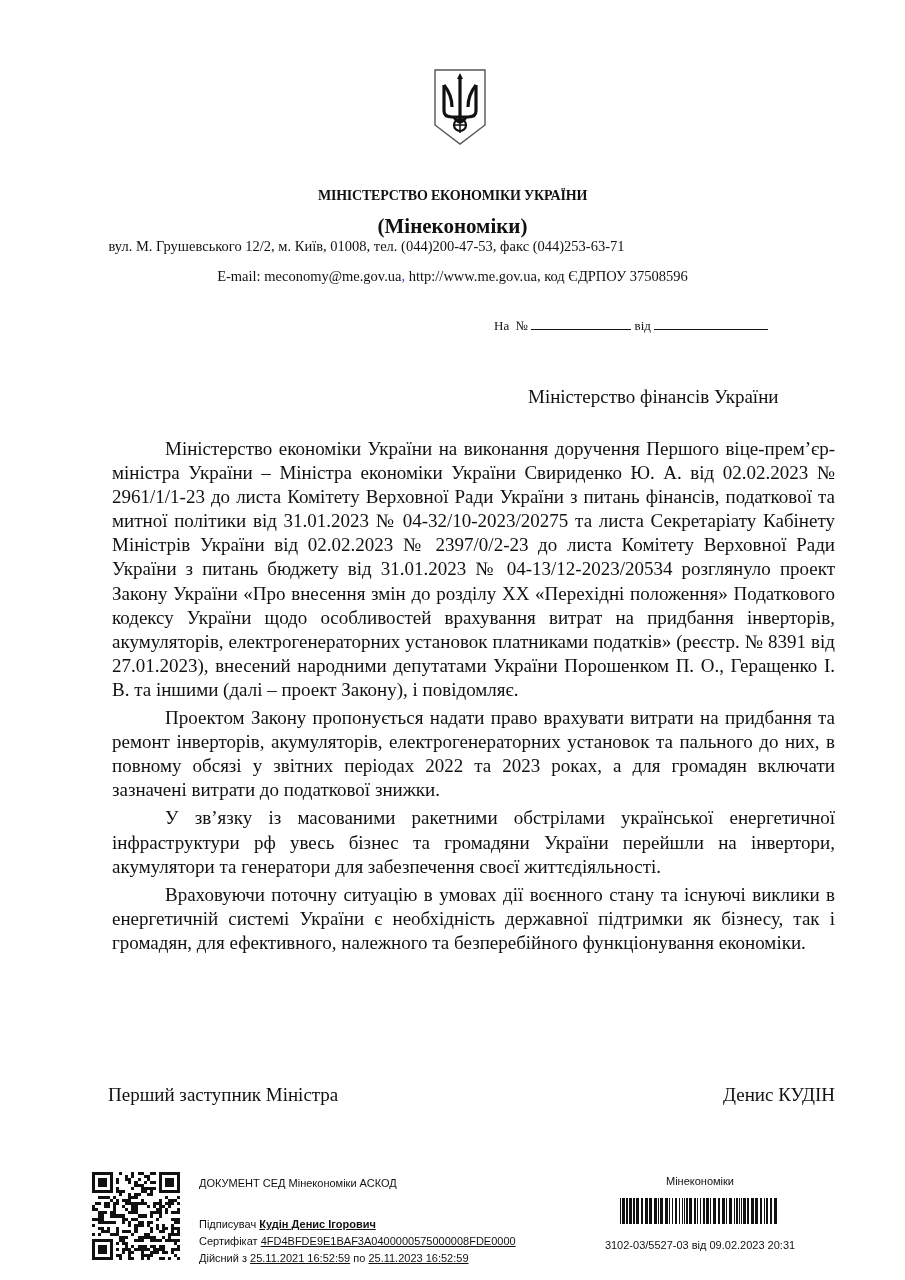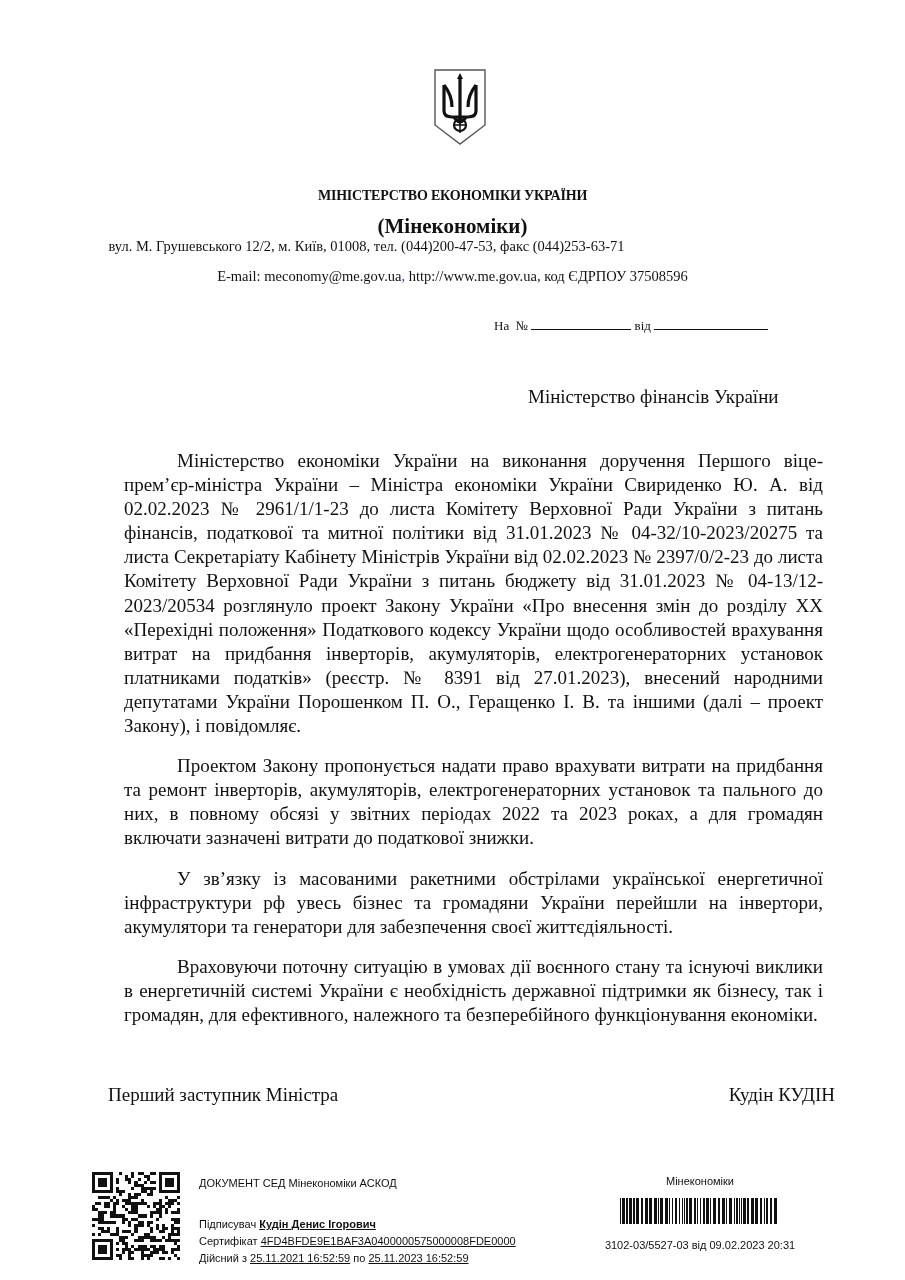--- a/index.html
+++ b/index.html
@@ -16,21 +16,21 @@
   #address-line { position:absolute; left:0; width:733px; top:238px; text-align:center; font-size:14.5px; }
   #contact-line { position:absolute; left:0; width:905px; top:268px; text-align:center; font-size:14.5px; }
   #contact-line .blue-u { color:#2a3fd1; text-decoration:underline; }
 
   #ref-line { position:absolute; left:494px; top:313px; font-size:13px; white-space:pre; }
   #ref-line .blank { display:inline-block; border-bottom:1px solid #111; height:16px; vertical-align:baseline; }
   #recipient { position:absolute; left:528px; top:386px; font-size:19px; }
 
   #body-text { position:absolute; left:108px; top:433px; width:731px; font-size:19px;
     line-height:24.1px; text-align:justify; }
-  #body-text p { margin:16px; text-indent:53px; }
+  #body-text p { margin:4px; text-indent:53px; }
 
   #signer-title { position:absolute; left:108px; top:1084px; font-size:19px; }
   #signer-name { position:absolute; right:70px; top:1084px; font-size:19px; }
 
   #qr-code { position:absolute; left:92px; top:1172px; width:88px; height:88px; }
 
   #stamp-block { position:absolute; left:199px; top:1175px; font-size:11px; line-height:17px; }
   #stamp-title { margin-bottom:24px; }
   .u { text-decoration:underline; }
   .b { font-weight:bold; }
@@ -67,21 +67,21 @@
 <div id="recipient" class="serif">Міністерство фінансів України</div>
 
 <div id="body-text" class="serif">
   <p>Міністерство економіки України на виконання доручення Першого віце-прем’єр-міністра України – Міністра економіки України Свириденко Ю. А. від 02.02.2023 № 2961/1/1-23 до листа Комітету Верховної Ради України з питань фінансів, податкової та митної політики від 31.01.2023 № 04-32/10-2023/20275 та листа Секретаріату Кабінету Міністрів України від 02.02.2023 № 2397/0/2-23 до листа Комітету Верховної Ради України з питань бюджету від 31.01.2023 № 04-13/12-2023/20534 розглянуло проект Закону України «Про внесення змін до розділу XX «Перехідні положення» Податкового кодексу України щодо особливостей врахування витрат на придбання інверторів, акумуляторів, електрогенераторних установок платниками податків» (реєстр. № 8391 від 27.01.2023), внесений народними депутатами України Порошенком П. О., Геращенко І. В. та іншими (далі – проект Закону), і повідомляє.</p>
   <p>Проектом Закону пропонується надати право врахувати витрати на придбання та ремонт інверторів, акумуляторів, електрогенераторних установок та пального до них, в повному обсязі у звітних періодах 2022 та 2023 роках, а для громадян включати зазначені витрати до податкової знижки.</p>
   <p>У зв’язку із масованими ракетними обстрілами української енергетичної інфраструктури рф увесь бізнес та громадяни України перейшли на інвертори, акумулятори та генератори для забезпечення своєї життєдіяльності.</p>
   <p>Враховуючи поточну ситуацію в умовах дії воєнного стану та існуючі виклики в енергетичній системі України є необхідність державної підтримки як бізнесу, так і громадян, для ефективного, належного та безперебійного функціонування економіки.</p>
 </div>
 
 <div id="signer-title" class="serif">Перший заступник Міністра</div>
-<div id="signer-name" class="serif">Кудін КУДІН</div>
+<div id="signer-name" class="serif">Денис КУДІН</div>
 
 <svg id="qr-code" viewBox="0 0 29 29" shape-rendering="crispEdges">
     <rect x="9" y="0" width="1" height="1" fill="#111"></rect>
     <rect x="13" y="0" width="1" height="1" fill="#111"></rect>
     <rect x="15" y="0" width="1" height="1" fill="#111"></rect>
     <rect x="16" y="0" width="1" height="1" fill="#111"></rect>
     <rect x="19" y="0" width="1" height="1" fill="#111"></rect>
     <rect x="20" y="0" width="1" height="1" fill="#111"></rect>
     <rect x="11" y="1" width="1" height="1" fill="#111"></rect>
     <rect x="13" y="1" width="1" height="1" fill="#111"></rect>

